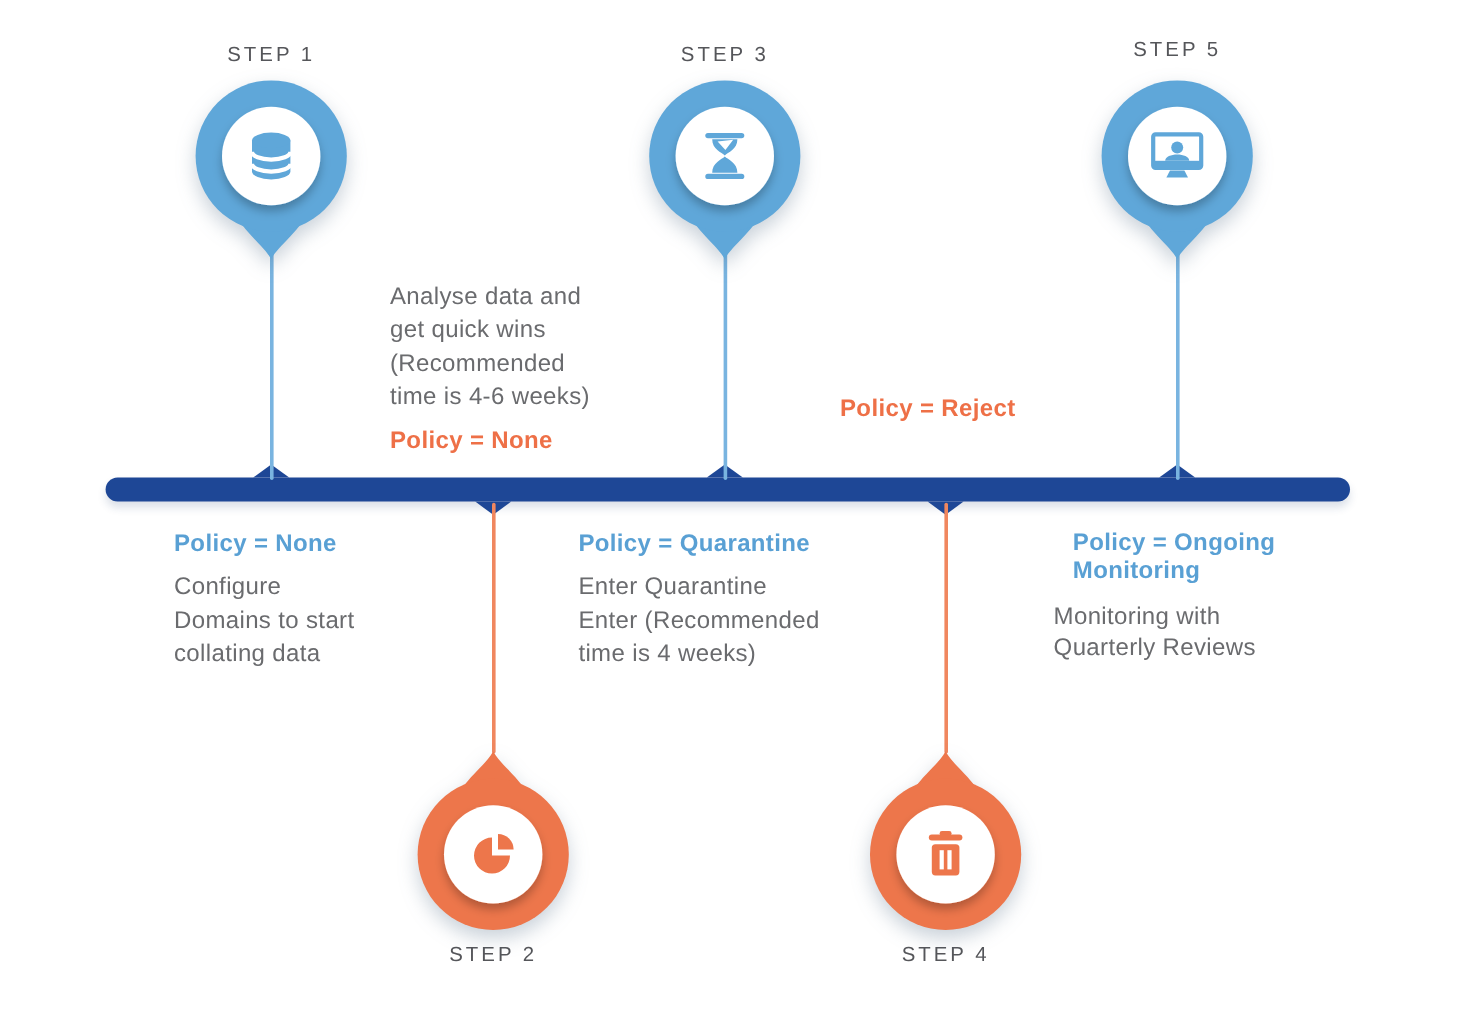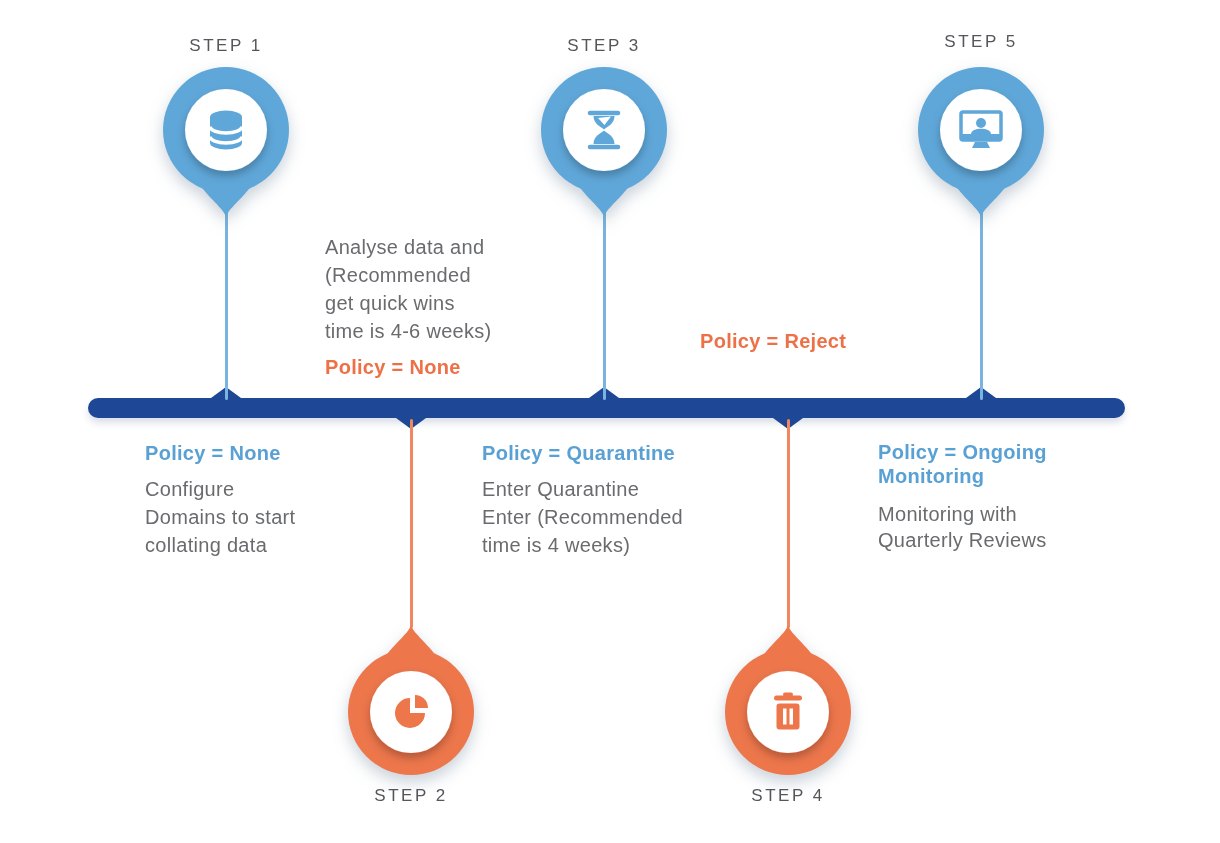--- a/index.html
+++ b/index.html
@@ -39,21 +39,21 @@
   
   .step-label{
     position:absolute;width:140px;text-align:center;
     font-size:17px;font-weight:400;letter-spacing:2.5px;
     color:var(--step-label);
   }
 
   
   .tblock{position:absolute;font-size:20px;letter-spacing:.3px;}
   .policy{font-weight:700;line-height:28px;}
-  .policy.tight{line-height:24px;}
+  .policy.tight{line-height:24px;margin-left:16px;}
   .policy.blue{color:var(--policy-blue);}
   .policy.orange{color:var(--policy-orange);}
   .desc{color:var(--text-gray);line-height:28px;}
   .desc.after{margin-top:8px;}
   .policy.after{margin-top:8px;}
   .desc.tight{line-height:26px;margin-top:13px;}
 </style>
 </head>
 <body>
 
@@ -181,22 +181,22 @@
     <div class="desc after">
       <div>Configure</div>
       <div>Domains to start</div>
       <div>collating data</div>
     </div>
   </div>
 
   <div class="tblock" style="left:325px;top:233px;width:260px">
     <div class="desc">
       <div>Analyse data and</div>
+      <div>get quick wins</div>
       <div>(Recommended</div>
-      <div>get quick wins</div>
       <div>time is 4-6 weeks)</div>
     </div>
     <div class="policy orange after">
       <div>Policy = None</div>
     </div>
   </div>
 
   <div class="tblock" style="left:482px;top:439px;width:290px">
     <div class="policy blue">
       <div>Policy = Quarantine</div>

